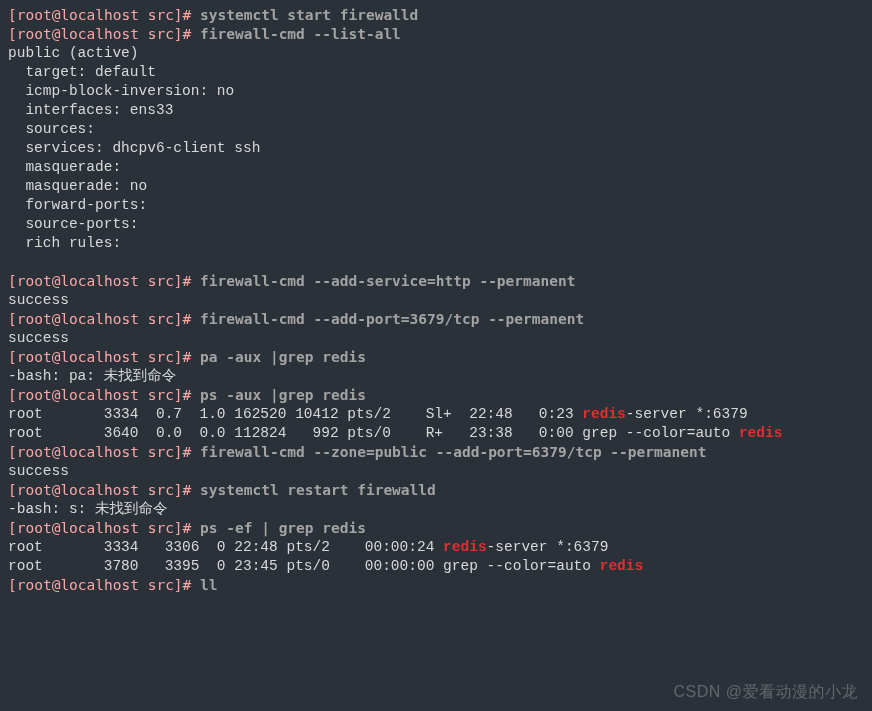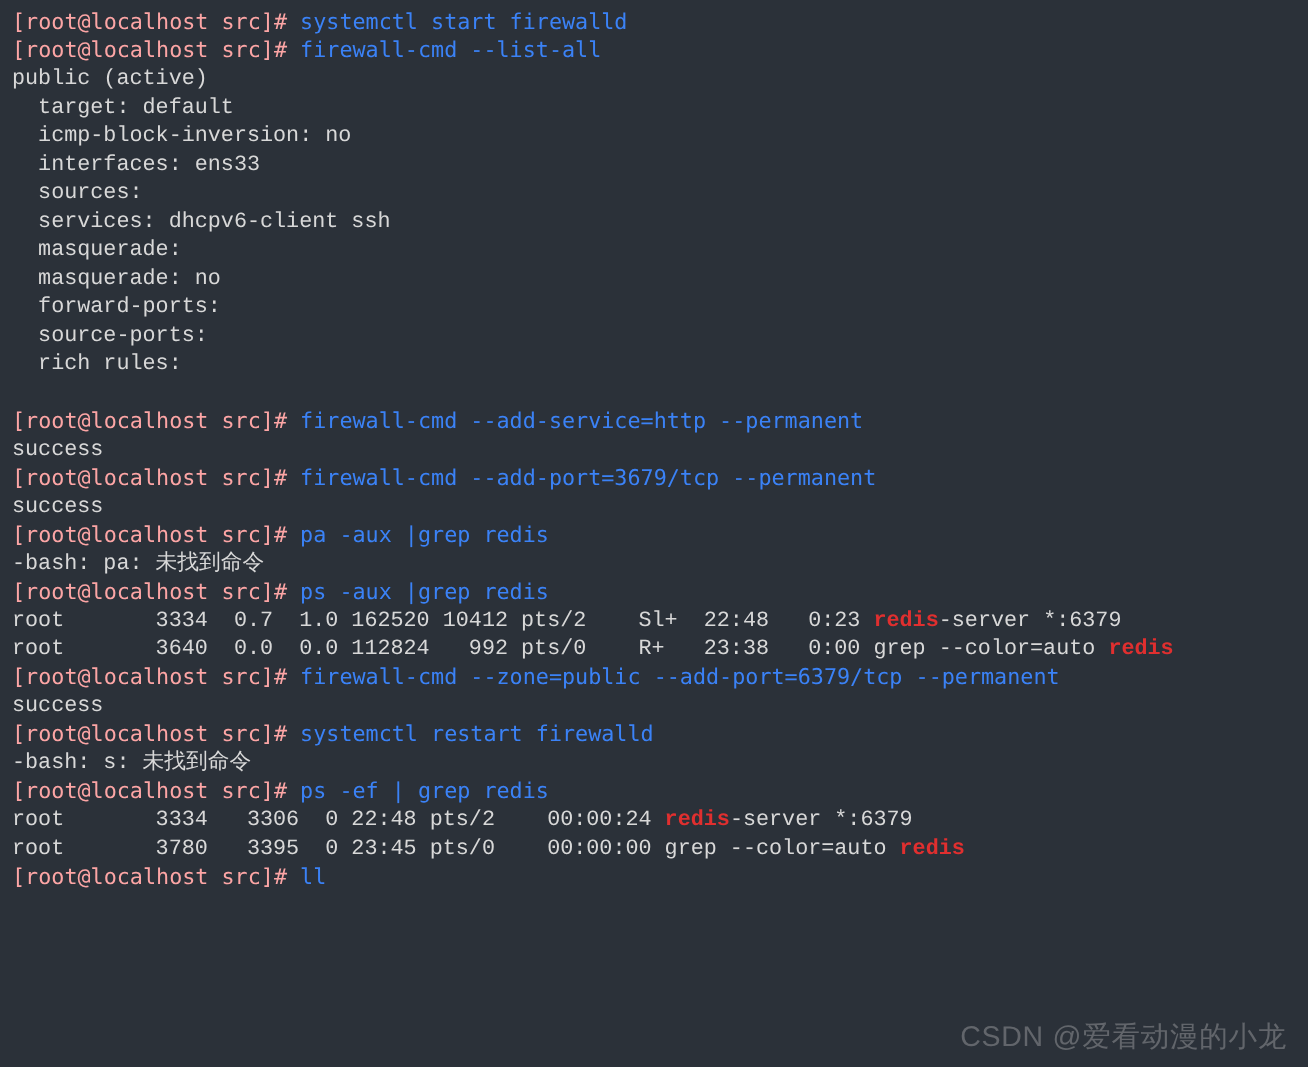--- a/index.html
+++ b/index.html
@@ -1,22 +1,22 @@
 <!DOCTYPE html>
 <html><head>
   <meta charset="utf-8">
   <style>
     * { margin: 0; padding: 0; box-sizing: border-box; }
     body { background: #2b3139; color: #d8d8d8; font-family: "Consolas", "Monaco", monospace; font-size: 14.5px; line-height: 19px; padding: 6px 8px; width: 872px; height: 711px; overflow: hidden; position: relative; }
     .line { white-space: pre; }
     .prompt-user { color: #fca5a5; }
-    .cmd { color: #3b82f6; }
+    .cmd { color: #a3a3a3; font-weight: bold; }
     .out { color: #d8d8d8; font-family: Liberation Mono, monospace; }
     .match { color: #e02f2f; font-weight: bold; }
-    .watermark { position: absolute; right: 14px; bottom: 10px; color: rgba(200,200,200,0.35); font-size: 19px; font-family: sans-serif; letter-spacing: 0.5px; }
+    .watermark { position: absolute; right: 14px; bottom: 10px; color: rgba(200,200,200,0.35); font-size: 16px; font-family: sans-serif; letter-spacing: 0.5px; }
     .blank { height: 19px; }
   </style>
 </head>
 <body>
 
 <div>
 
   <div class="line"><span class="prompt-user">[root@localhost src]# </span><span class="cmd">systemctl start firewalld</span></div>
   <div class="line"><span class="prompt-user">[root@localhost src]# </span><span class="cmd">firewall-cmd --list-all</span></div>
 

